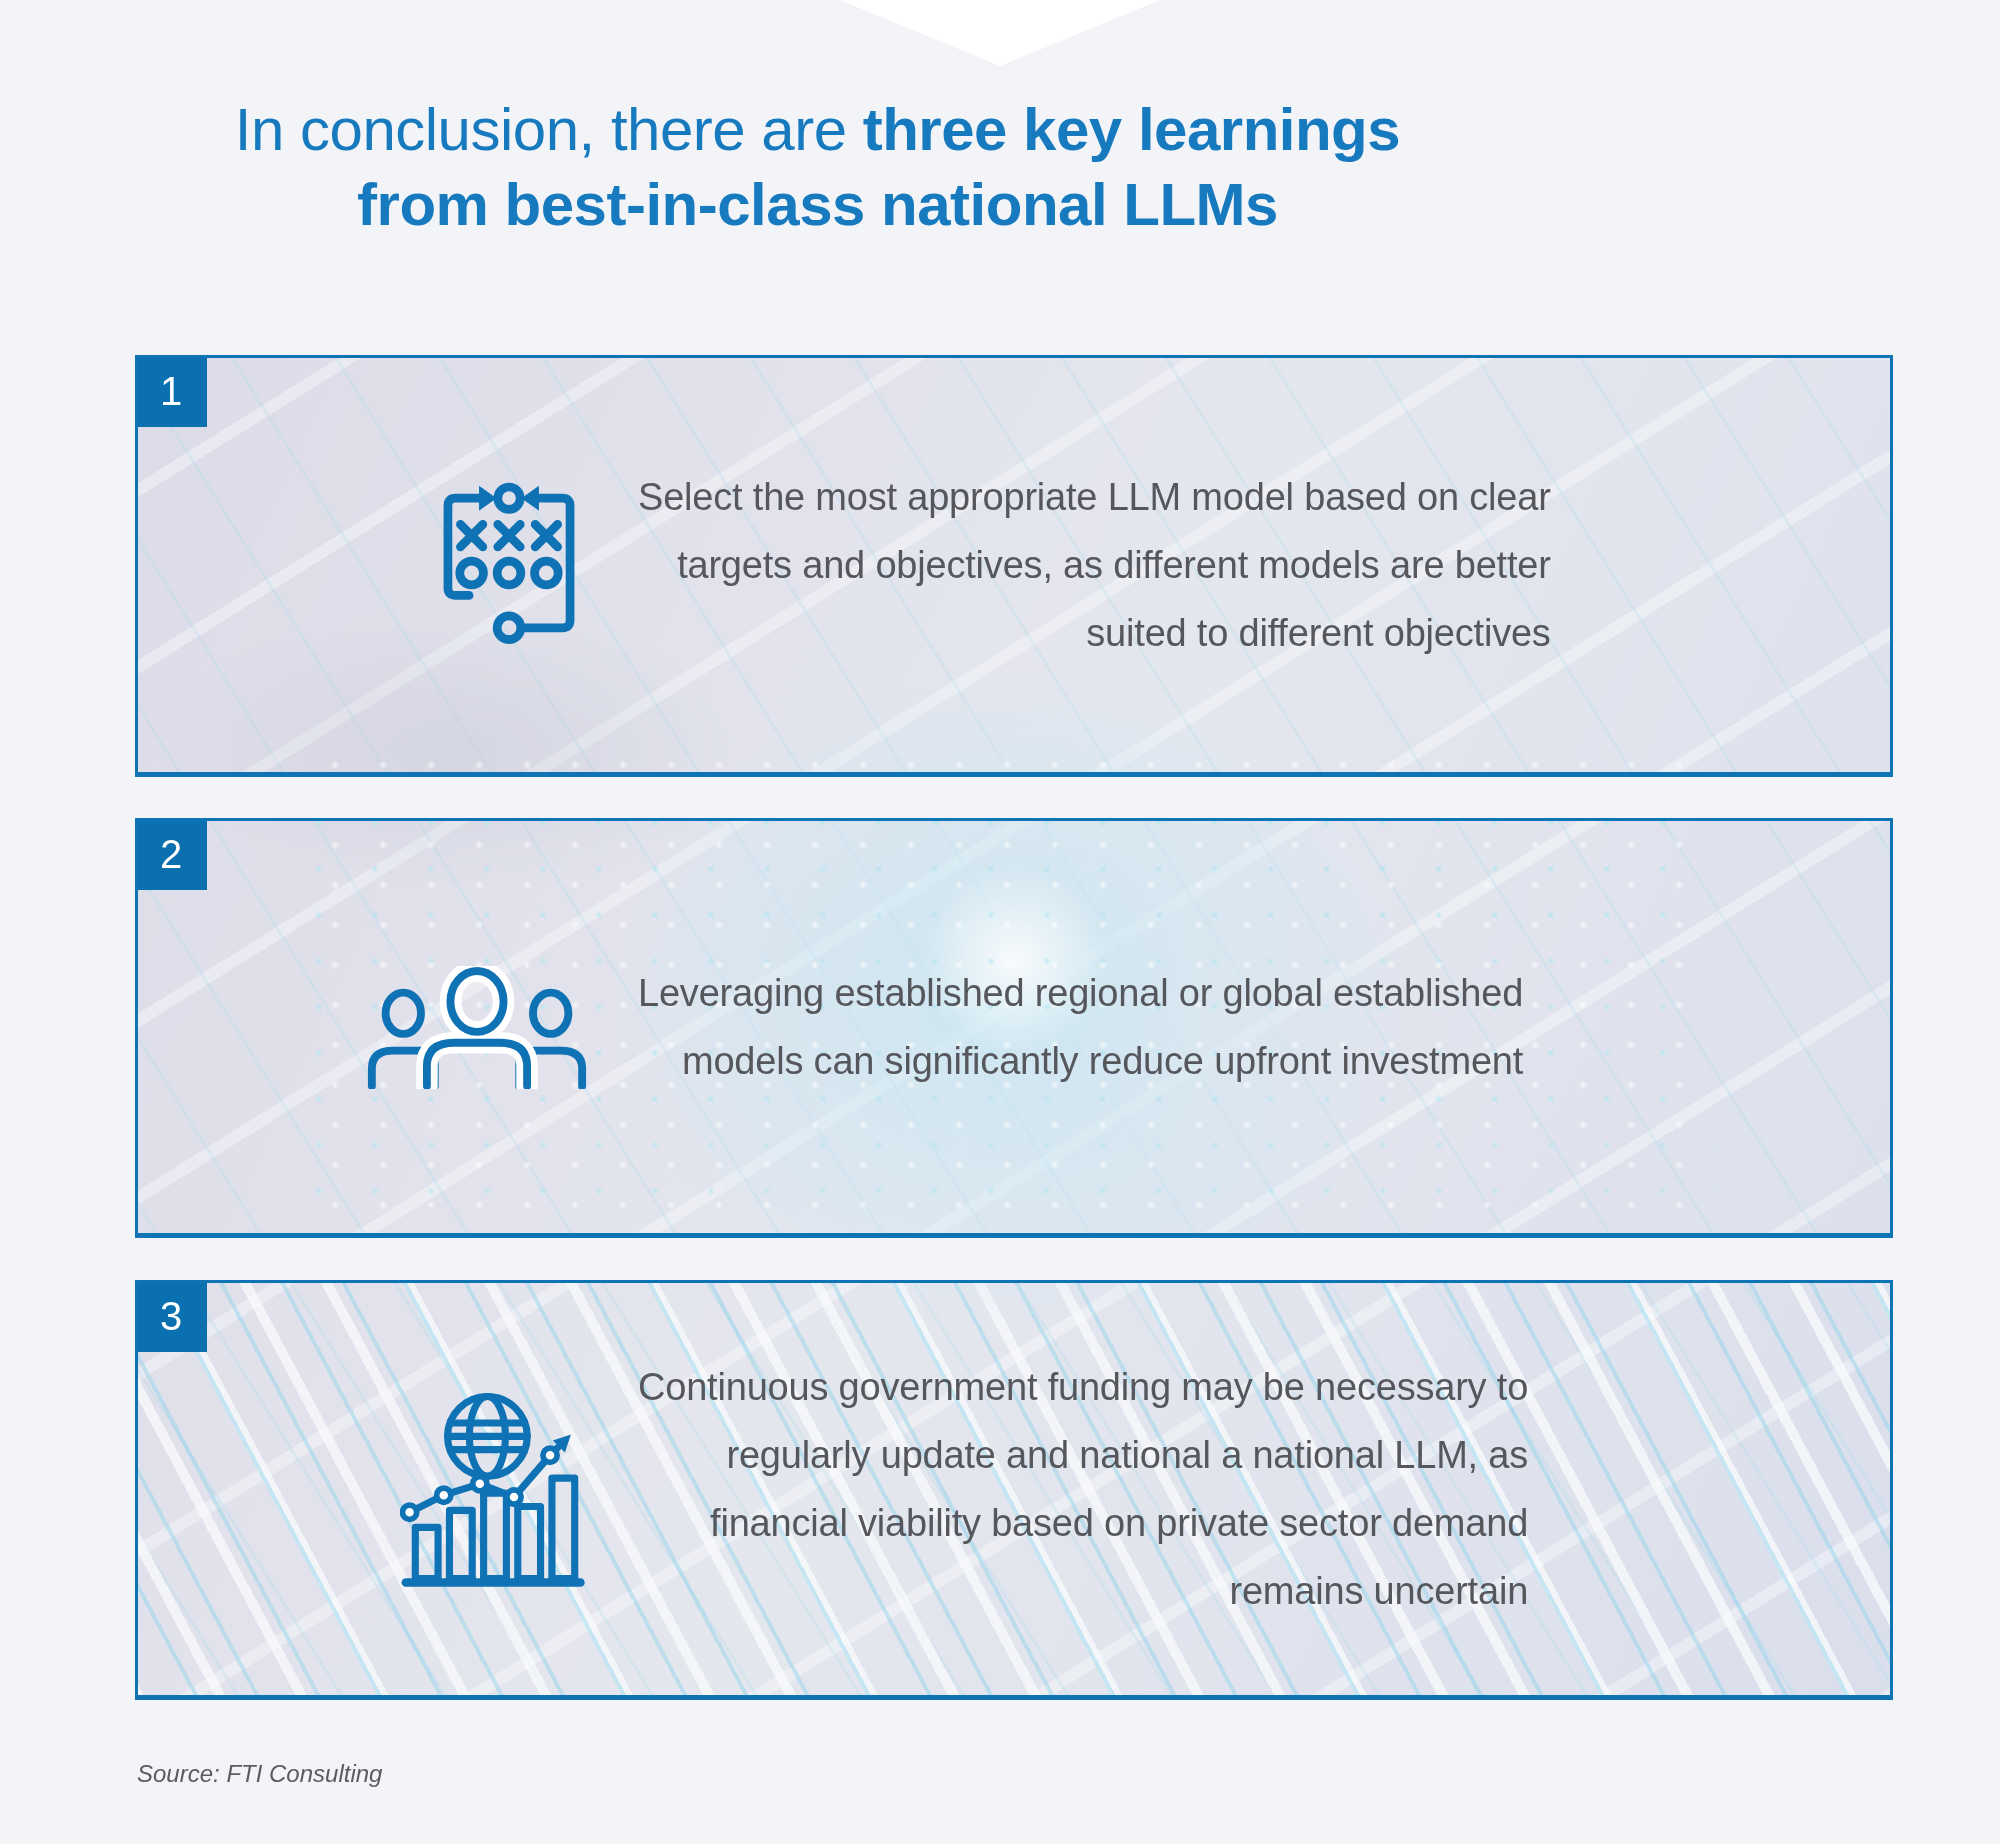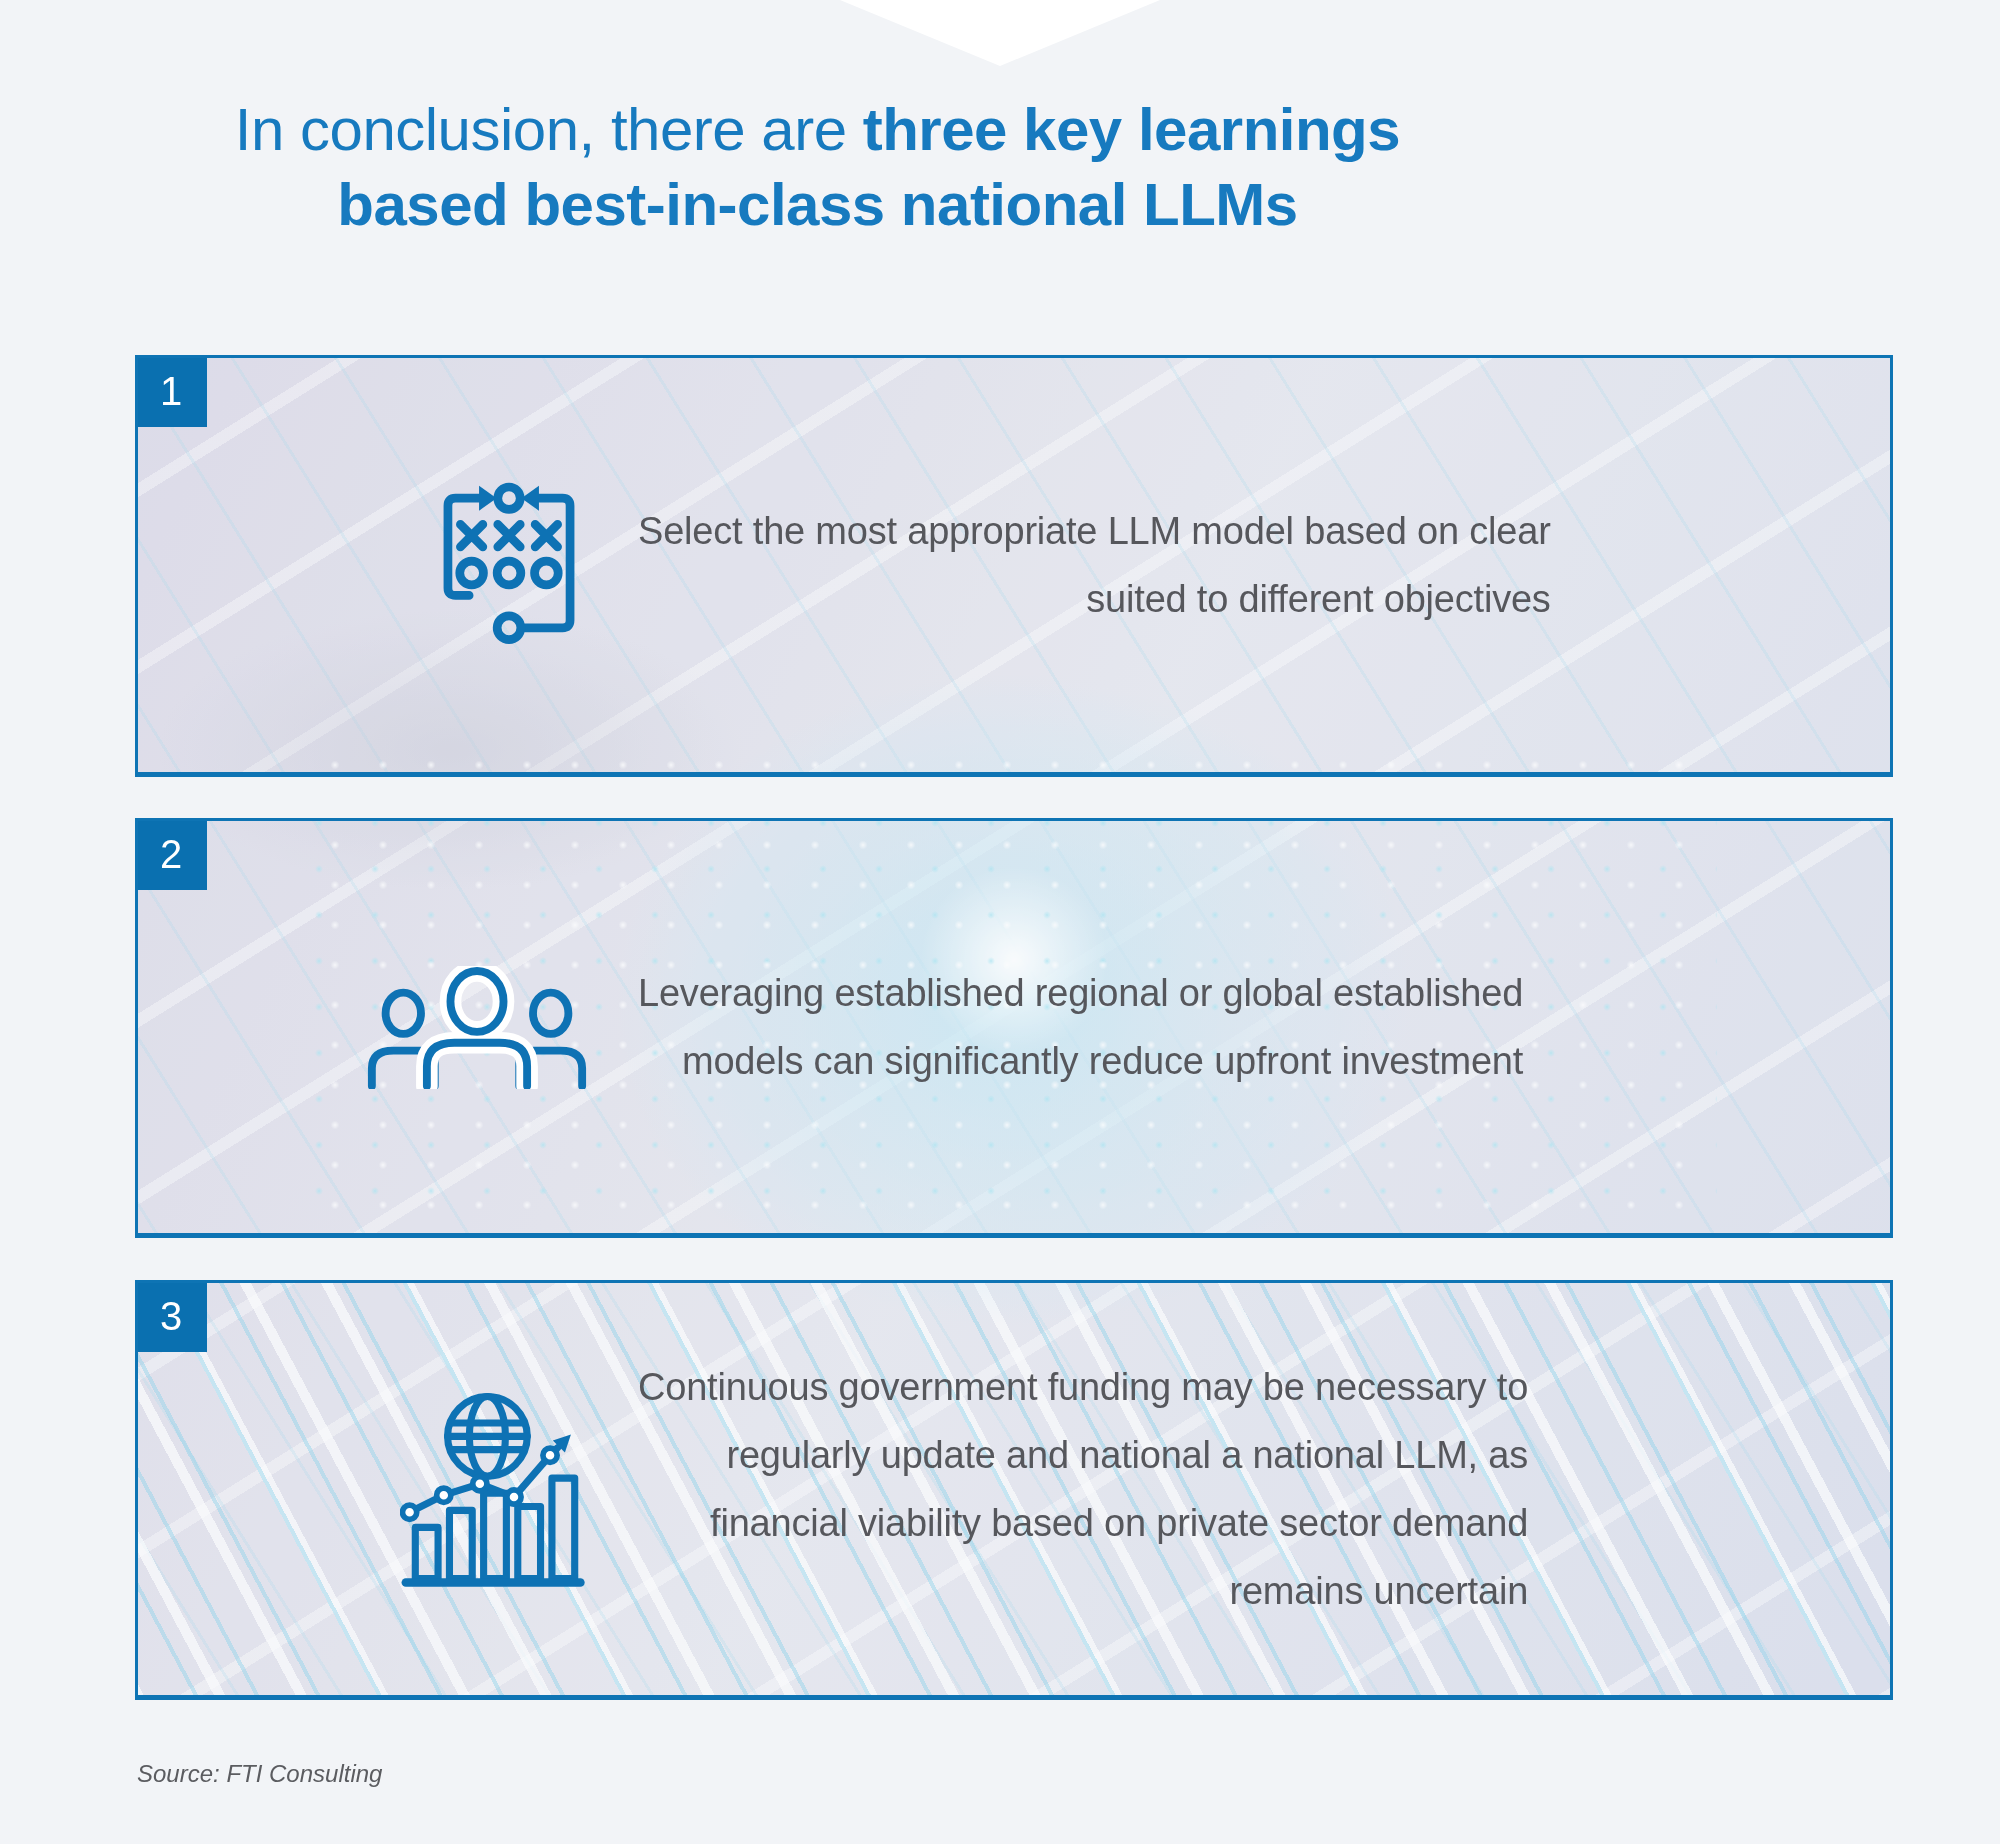--- a/index.html
+++ b/index.html
@@ -100,21 +100,21 @@
 <body>
 
 <div class="chevron-wrap">
   <svg width="320" height="66" viewBox="0 0 320 66">
       <polygon points="0,0 320,0 160,66" fill="#FFFFFF"></polygon>
     </svg>
 </div>
 
 <div class="title">
   <div><span class="light">In conclusion, there are </span><span class="bold">three key learnings</span></div>
-  <div class="bold">based best-in-class national LLMs</div>
+  <div class="bold">from best-in-class national LLMs</div>
 </div>
 
 <div class="content">
 
   <div class="box box-1">
     <div class="box-bg">
         <div class="bg-dots"></div>
       </div>
     <div class="box-veil"></div>
     <div class="badge">
@@ -132,20 +132,21 @@
           <path d="M56 37 L74 55 M74 37 L56 55"></path>
           <path d="M86 37 L104 55 M104 37 L86 55"></path>
           <circle cx="35" cy="76" r="9.5"></circle>
           <circle cx="65" cy="76" r="9.5"></circle>
           <circle cx="95" cy="76" r="9.5"></circle>
           <circle cx="65" cy="120" r="9.5"></circle>
         </svg>
       </div>
       <div class="text-block">
         <div>Select the most appropriate LLM model based on clear</div>
+        <div>targets and objectives, as different models are better</div>
         <div>suited to different objectives</div>
       </div>
     </div>
   </div>
 
   <div class="box box-2">
     <div class="box-bg">
         <div class="bg-dots"></div>
       </div>
     <div class="box-veil"></div>

